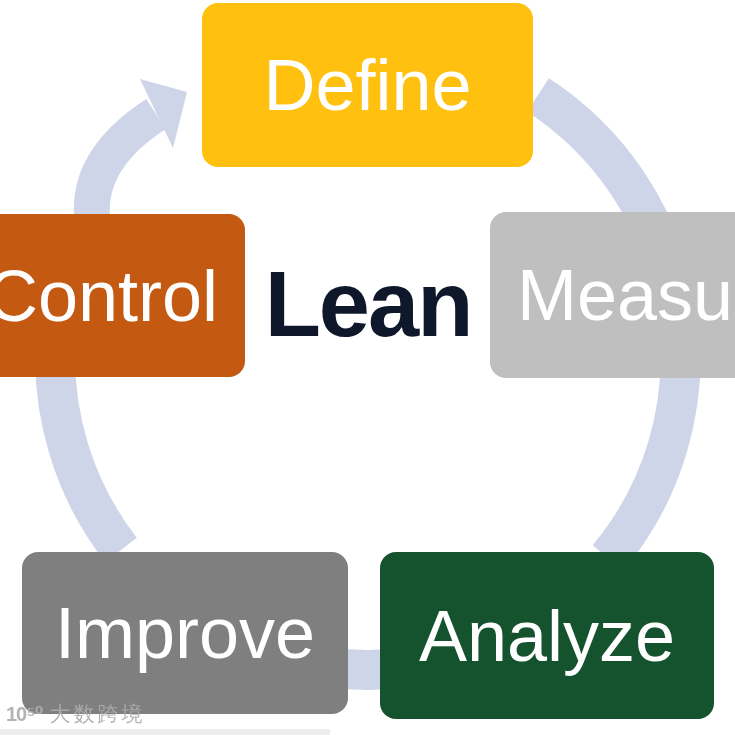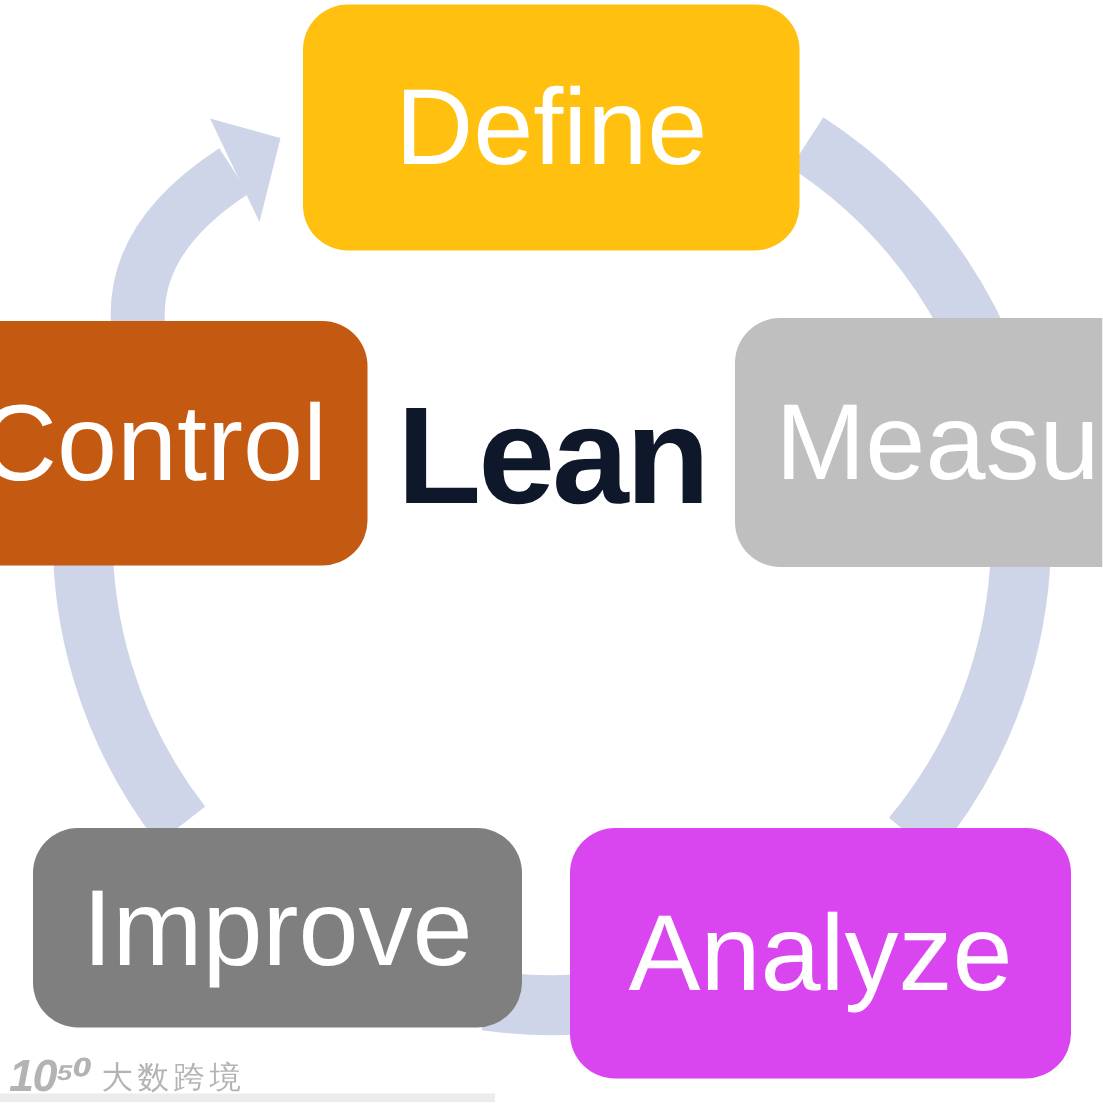--- a/index.html
+++ b/index.html
@@ -11,34 +11,34 @@
     background: #ffffff;
     font-family: "Liberation Sans", "DejaVu Sans", sans-serif;
   }
   .ring-svg {
     position: absolute;
     left: 0; top: 0;
     width: 735px; height: 735px;
   }
   .node {
     position: absolute;
-    border-radius: 30px;
+    border-radius: 16px;
     color: #ffffff;
     display: flex;
     align-items: center;
     justify-content: center;
     font-size: 72px;
     font-weight: 400;
     letter-spacing: 0px;
     white-space: nowrap;
   }
   .node-define  { left: 202px; top: 3px;   width: 331px; height: 164px; }
   .node-measure { left: 490px; top: 212px; width: 334px; height: 166px; }
   .node-analyze { left: 380px; top: 552px; width: 334px; height: 167px; }
-  .node-improve { left: 22px;  top: 552px; width: 326px; height: 133px; }
+  .node-improve { left: 22px;  top: 552px; width: 326px; height: 162px; }
   .node-control { left: -89px; top: 214px; width: 334px; height: 163px; padding-left: 48px; box-sizing: border-box; }
   .center-text {
     position: absolute;
     left: 190px; top: 252px; width: 356px;
     text-align: center;
     font-size: 92px;
     font-weight: 700;
     line-height: 1.15;
     letter-spacing: -2px;
     color: #111111;
@@ -46,23 +46,22 @@
   .watermark {
     position: absolute;
     left: 6px; top: 700px;
     display: flex;
     align-items: center;
     gap: 7px;
     color: rgba(172,172,172,0.92);
     z-index: 20;
   }
   .watermark-logo {
-    font-size: 30px;
+    font-size: 20px;
     font-weight: 700;
-    font-style: italic;
     letter-spacing: -1px;
   }
   .watermark-text {
     font-size: 21px;
     letter-spacing: 3px;
   }
   .watermark-strip {
     position: absolute;
     left: 0; top: 729px;
     width: 330px; height: 6px;
@@ -89,21 +88,21 @@
   </svg>
 
   <div class="node node-define" style="background-color: rgb(255, 192, 16);">
     <span>Define</span>
   </div>
 
   <div class="node node-measure" style="background-color: rgb(191, 191, 191);">
     <span>Measure</span>
   </div>
 
-  <div class="node node-analyze" style="background-color: #d946ef; align-items: center;">
+  <div class="node node-analyze" style="background-color: #14532d; align-items: center;">
     <span>Analyze</span>
   </div>
 
   <div class="node node-improve" style="background-color: rgb(127, 127, 127);">
     <span>Improve</span>
   </div>
 
   <div class="node node-control" style="background-color: rgb(196, 89, 17);">
     <span>Control</span>
   </div>

